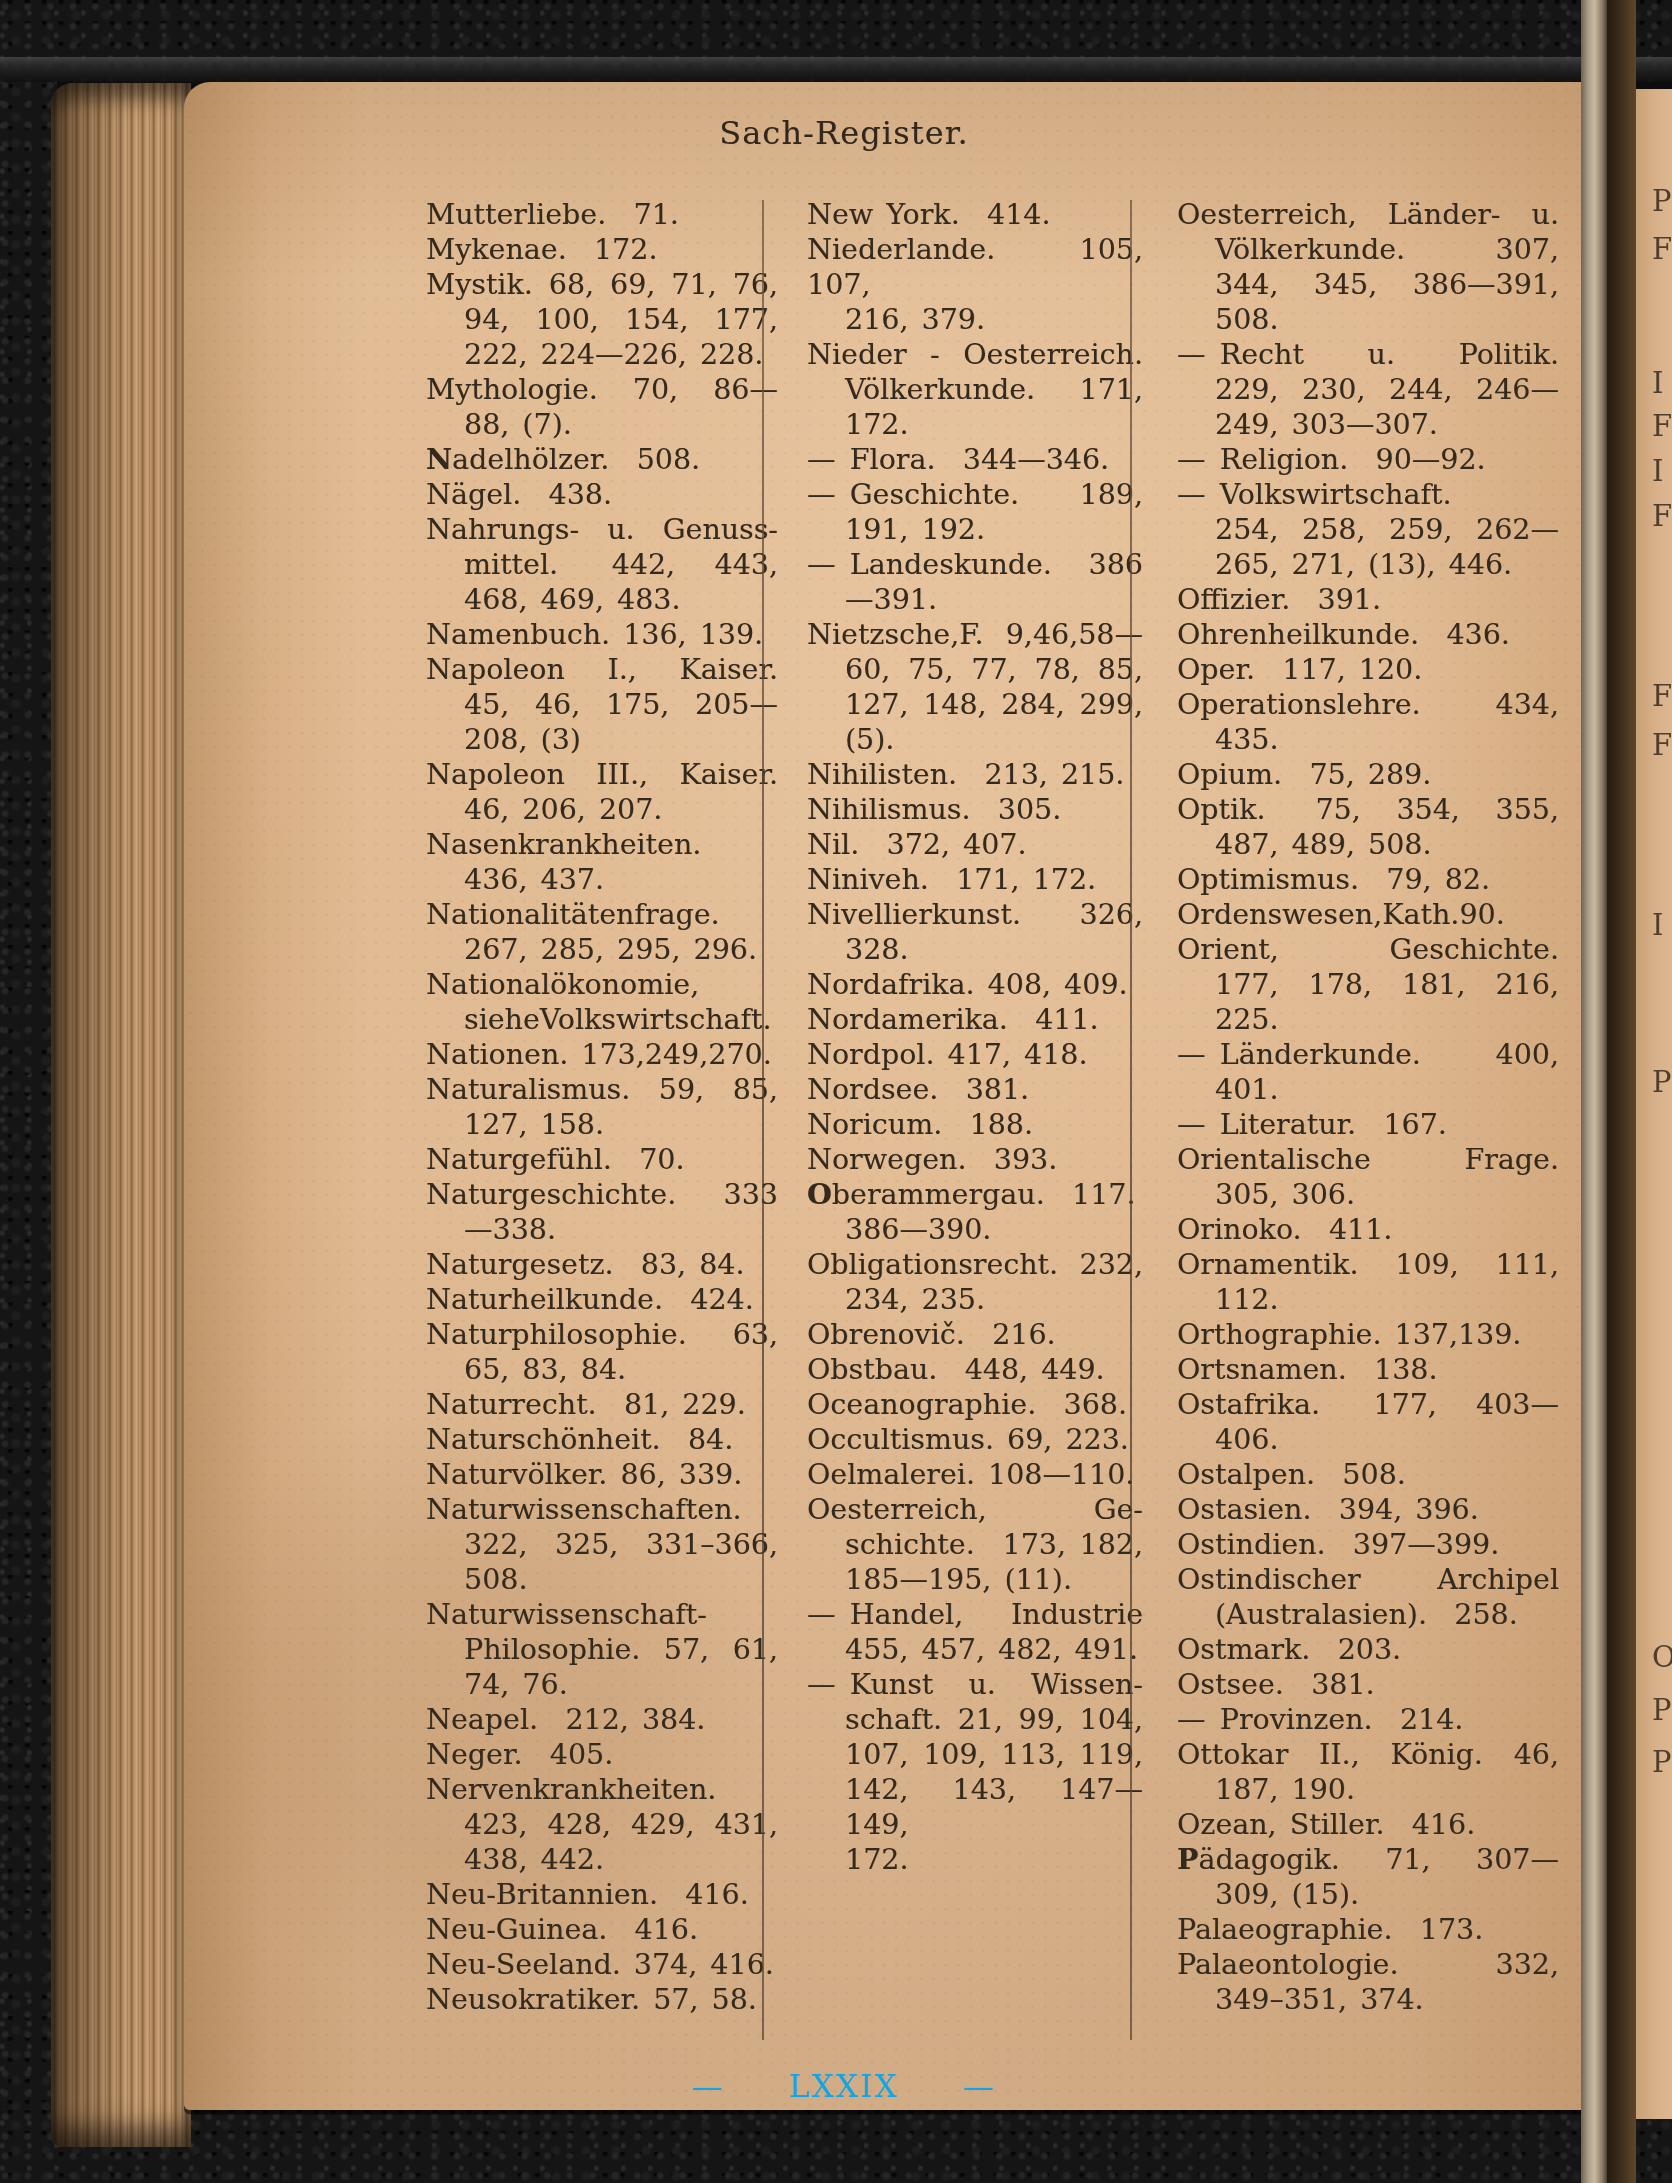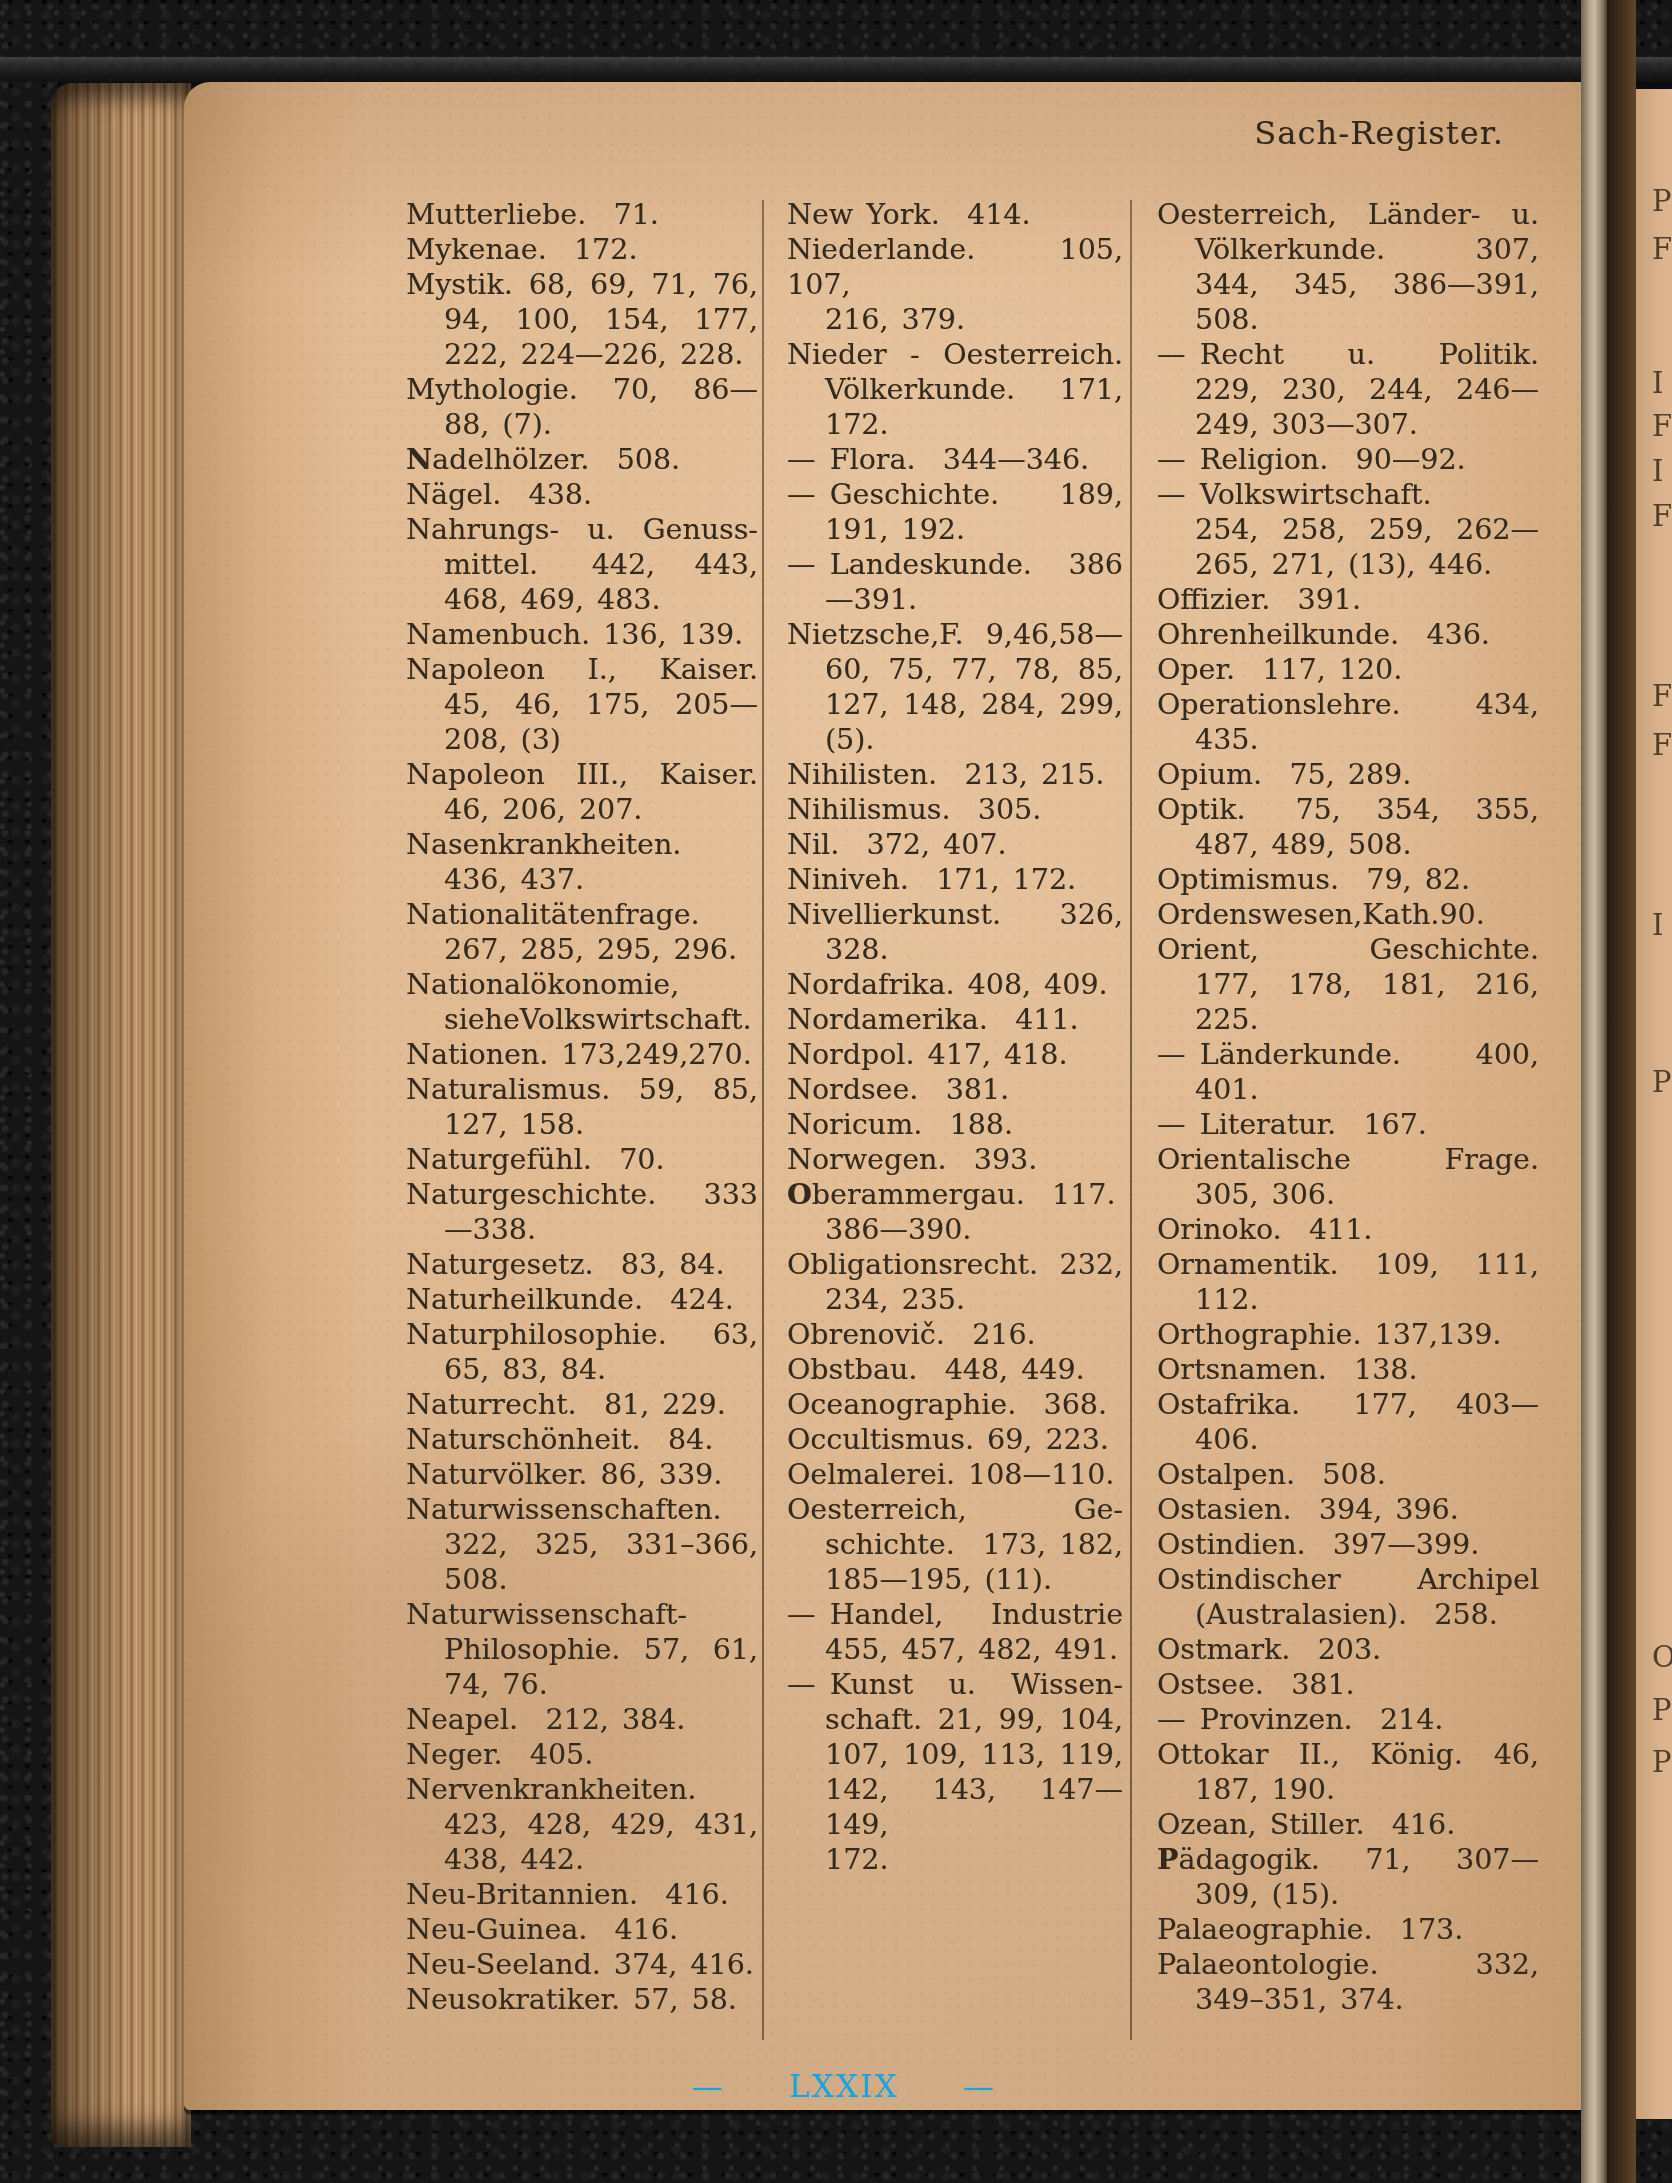--- a/index.html
+++ b/index.html
@@ -46,29 +46,29 @@
       linear-gradient(180deg, rgba(120,80,40,.16) 0%, rgba(255,242,222,.05) 10%,
                       rgba(255,242,222,0) 55%, rgba(110,70,35,.14) 97%),
       linear-gradient(90deg, #c0976b 0%, #d7ae84 6%, #e0ba92 13%,
                       #e2bd96 50%, #deb78f 86%, #d2a87d 100%);
     background-size:auto,auto,12.4px 14px,auto,auto;
     box-shadow:0 4.4px 0 rgba(0,0,0,.5);
   }
 
   
   #header{position:absolute;top:114px;left:184px;right:83px;padding-right:85px;
-    text-align:right;font-size:32px;letter-spacing:1.1px;color:#31271c;
+    text-align:center;font-size:32px;letter-spacing:1.1px;color:#31271c;
     text-shadow:0.4px 0.4px 0 rgba(60,45,30,.3);}
   #footer{position:absolute;top:2068px;left:184px;right:83px;padding-right:85px;
     text-align:center;font-size:31px;letter-spacing:2.2px;color:#0ea5e9;}
   #footer span{margin:0 32px;}
 
   
   .col{position:absolute;top:197px;color:#33291d;font-size:28.5px;line-height:35px;
-       text-shadow:0.4px 0.4px 0 rgba(60,45,30,.28); word-spacing:.14em;}
+       text-shadow:0.4px 0.4px 0 rgba(60,45,30,.28); word-spacing:.14em;margin-left:20px;}
   #col1{left:406px;width:352px;}
   #col2{left:787px;width:336px;}
   #col3{left:1157px;width:382px;}
   .line.cont{padding-left:38px;}
   .line.just{text-align:justify;text-align-last:justify;}
   .entry b{font-weight:bold;}
 
   .vrule{position:absolute;top:200px;height:1840px;width:2.2px;
     background:linear-gradient(180deg,#6a5540,#4e3c2a 60%,#5d4936);opacity:.75;}
   #vrule1{left:762px;}

